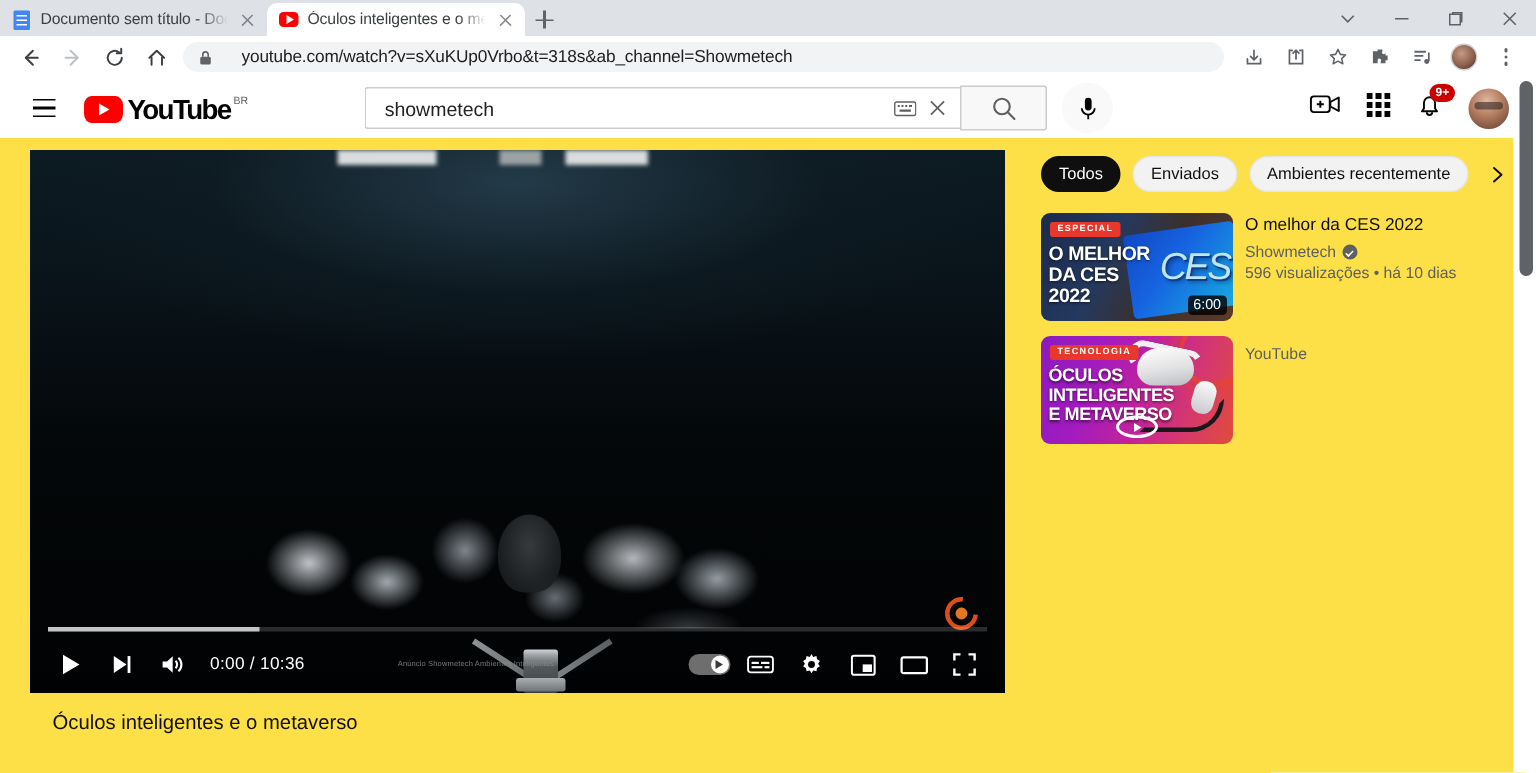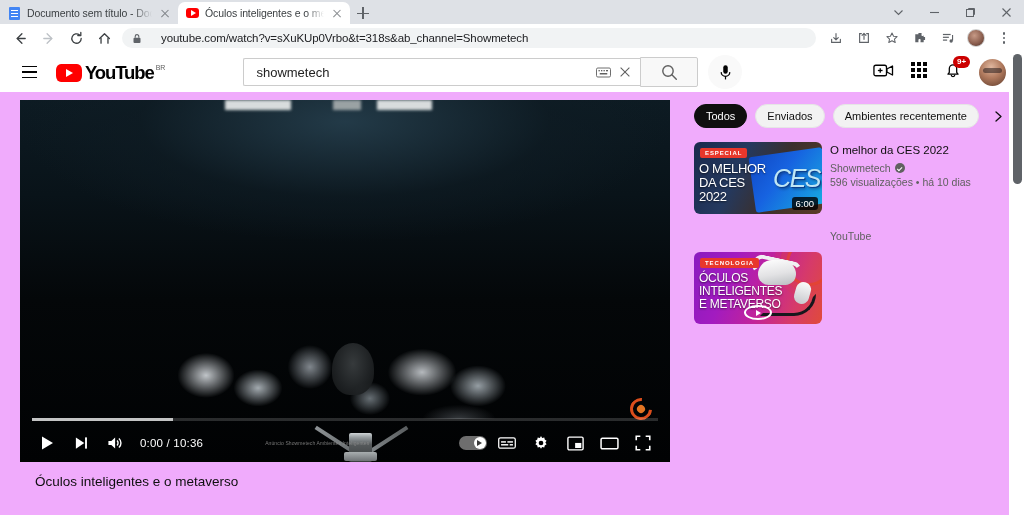--- a/index.html
+++ b/index.html
@@ -82,21 +82,21 @@
   .tb-right { display:flex; align-items:center; }
   .avatar-chip {
     width: 18px; height: 18px; border-radius: 50%;
     background: radial-gradient(circle at 40% 35%, #c79a86 0%, #8d6050 55%, #4a2d24 100%);
     border: 1px solid #cfcfcf;
   }
   .dots { width: 20px; display:flex; flex-direction:column; align-items:center; gap:2px; }
   .dots i { width:2.6px; height:2.6px; border-radius:50%; background:#5f6368; display:block; }
 
   
-  .yt-page { flex: 1 1 auto; background:#f0abfc; position: relative; overflow: hidden; }
+  .yt-page { flex: 1 1 auto; background:#fde047; position: relative; overflow: hidden; }
 
   .yt-header {
     height: 40px; display: flex; align-items: center; background:#fff;
     padding: 0 14px 0 12px; gap: 0;
   }
   .hamburger { width: 34px; height: 34px; display:flex; flex-direction:column; justify-content:center; align-items:center; gap:4px; }
   .hamburger i { width:15px; height:1.6px; background:#030303; display:block; }
   .yt-logo { display:flex; align-items:flex-start; margin-left: 10px; }
   .yt-logo-mark {
     width: 26px; height: 18px; background:#ff0000; border-radius: 5px/6px;
@@ -239,21 +239,21 @@
   .thumb { width: 128px; height: 72px; border-radius: 6px; position: relative; overflow:hidden; flex: 0 0 128px; }
   .thumb .dur {
     position:absolute; right:4px; bottom:4px; background: rgba(0,0,0,.8); color:#fff;
     font-size: 9.5px; padding: 1px 4px; border-radius: 3px; font-weight:500;
   }
   .badge-pill {
     position:absolute; left:6px; top:6px; background:#e8372b; color:#fff;
     font-size: 6px; font-weight:bold; letter-spacing:.9px; padding: 2px 5px; border-radius:2px;
   }
   .thumb-text {
-    position:absolute; left:5px; top:20px; color:#fff; font-weight:normal;
+    position:absolute; left:5px; top:20px; color:#fff; font-weight:bold;
     font-size: 13px; line-height: 14px; letter-spacing:-.3px;
     text-shadow: 0 1px 2px rgba(0,0,0,.6);
   }
   
   .thumb1 {
     background:
       linear-gradient(115deg, #1b2a4d 0%, #24395f 35%, #3b2f2c 62%, #5c3b27 100%);
   }
   .ces-graphic {
     position:absolute; right:-4px; top:10px; width:74px; height:56px;
@@ -262,21 +262,20 @@
     border-radius: 3px; opacity:.96;
   }
   .ces-word {
     position:absolute; right:2px; top:22px; font-size: 25px; font-weight:normal;
     color:#bfe6f5; letter-spacing:-1.5px; font-style:italic;
     text-shadow: 1px 1px 0 #0b3f8f, 2px 2px 3px rgba(0,0,0,.4);
   }
   
   .thumb2 {
     background: linear-gradient(110deg, #8a1bbf 0%, #a21bc0 28%, #c2239a 55%, #d63a6a 78%, #e04b3a 100%);
-    margin-top: 28px;
   }
   .vr-head {
     position:absolute; right: 26px; top: 8px; width: 38px; height: 25px;
     background: linear-gradient(170deg,#ffffff 0%,#e2e2e4 55%, #b9bcc0 100%);
     border-radius: 16px 16px 12px 12px;
   }
   .vr-strap {
     position:absolute; right: 20px; top: 6px; width: 50px; height: 20px;
     border: 4px solid #f0f0f2; border-bottom-color: transparent; border-right-color:transparent;
     border-radius: 22px; transform: rotate(12deg);

